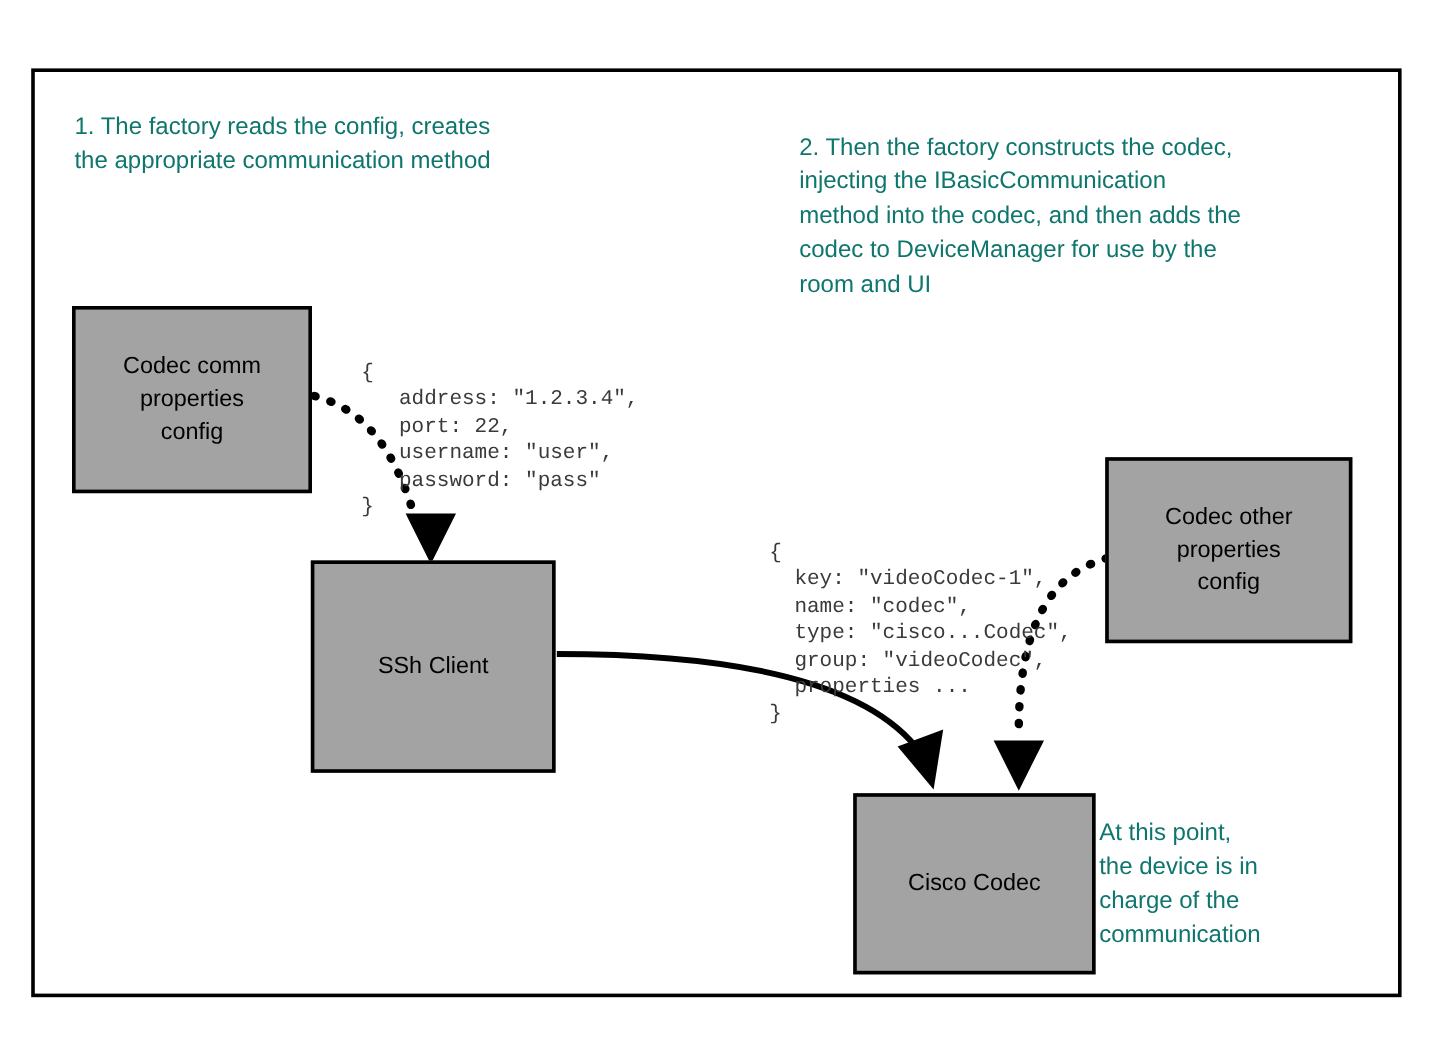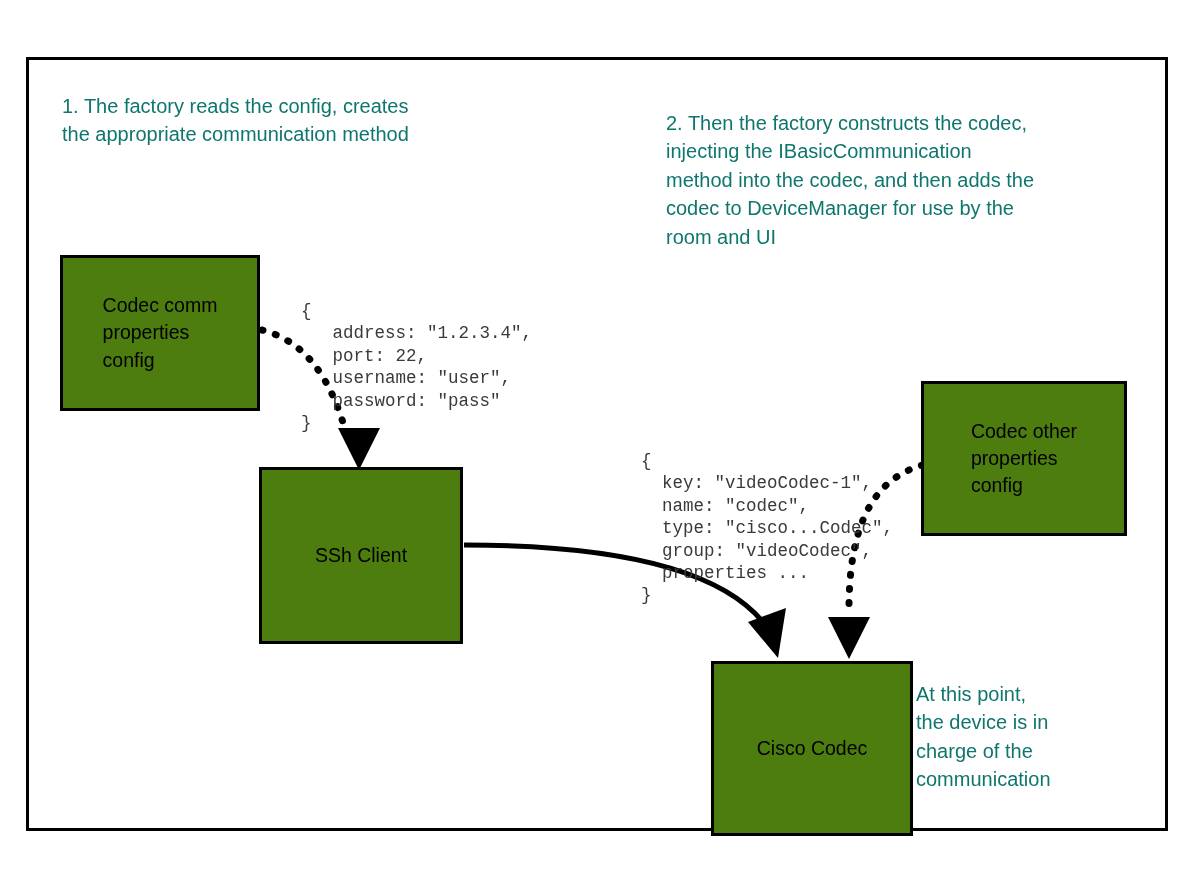--- a/index.html
+++ b/index.html
@@ -33,34 +33,35 @@
     font-family: "Liberation Sans", sans-serif;
   }
   #note-1 { left: 62px; top: 92px; width: 440px; }
   #note-2 { left: 666px; top: 92px; width: 460px; margin-top: 17px; }
   #note-3 { left: 916px; top: 680px; width: 200px; }
 
   .box {
     position: absolute;
     border: 3px solid #000000;
     box-sizing: border-box;
-    background: #4d7c0f;
+    background: #a3a3a3;
     display: flex;
     align-items: center;
     justify-content: center;
+    text-align: center;
     color: #000000;
     font-size: 19.5px;
     line-height: 1.4;
     white-space: pre-line;
     font-family: "Liberation Sans", sans-serif;
   }
   #box-comm-config { left: 60px; top: 255px; width: 200px; height: 156px; }
   #box-ssh-client  { left: 259px; top: 467px; width: 204px; height: 177px; }
   #box-other-config{ left: 921px; top: 381px; width: 206px; height: 155px; }
-  #box-cisco-codec { left: 711px; top: 661px; width: 202px; height: 175px; }
+  #box-cisco-codec { left: 711px; top: 661px; width: 202px; height: 151px; }
 
   .code {
     position: absolute;
     color: #3a3a3a;
     font-family: "Liberation Mono", monospace;
     font-size: 17.5px;
     line-height: 1.28;
     white-space: pre;
   }
   #code-comm  { left: 301px; top: 300px; }

